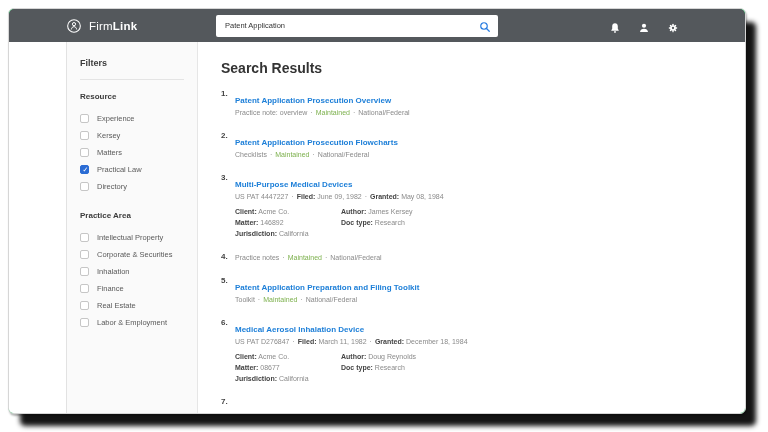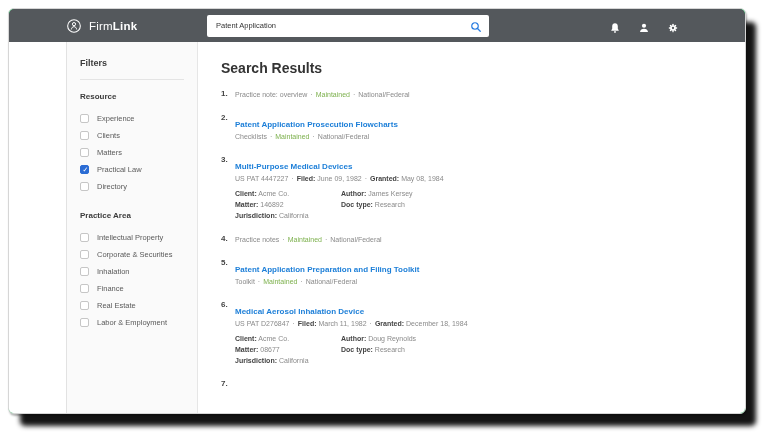--- a/index.html
+++ b/index.html
@@ -14,21 +14,21 @@
   }
 
   
   .header { position: relative; height: 33px; flex: 0 0 33px;
     background: var(--header-bg, #54585c); border-radius: 5px 5px 0 0; }
   .brand { position: absolute; left: 57px; top: 0; height: 100%;
     display: flex; align-items: center; gap: 7px; color: #fff; cursor: pointer; }
   .brand svg { display: block; }
   .brand-text { font-size: 11.5px; letter-spacing: .2px; color: #fff; }
   .brand-text b { font-weight: 700; }
-  .search-wrap { position: absolute; left: 198px; top: 5px; width: 282px; height: 22px; }
+  .search-wrap { position: absolute; left: 207px; top: 5px; width: 282px; height: 22px; }
   .search-input { width: 100%; height: 100%; border: none; border-radius: 2px;
     background: #fff; padding: 0 26px 0 9px; font-size: 7.5px; color: #333;
     font-family: inherit; outline: none; }
   .search-icon { position: absolute; right: 7px; top: 5px; width: 12px; height: 12px; cursor: pointer; }
   .header-icons { position: absolute; left: 600px; top: 0; height: 100%;
     display: flex; align-items: center; gap: 17px; }
   .hicon { width: 12px; height: 12px; cursor: pointer; display: block; }
 
   
   .body-row { flex: 1; display: flex; min-height: 0; background: #fff; }
@@ -129,21 +129,21 @@
   <div class="filter-section">
     <div class="section-title">Resource</div>
     <div class="options">
   <div class="option">
     <span class="checkbox"></span>
     <span class="option-label">Experience</span>
   </div>
 
   <div class="option">
     <span class="checkbox"></span>
-    <span class="option-label">Clients</span>
+    <span class="option-label">Kersey</span>
   </div>
 
 
   <div class="option">
     <span class="checkbox"></span>
     <span class="option-label">Matters</span>
   </div>
 
   <div class="option">
     <span class="checkbox checked"></span>
@@ -193,20 +193,21 @@
   </div>
 </div>
     </div>
 
     <div class="main">
       <div class="main-title">Search Results</div>
       <div id="results-list">
   <div class="result">
     <span class="result-num">1.</span>
     <div class="result-body">
+      <a href="#" class="result-title">Patent Application Prosecution Overview</a>
       <div class="result-meta">
         <span class="meta-type">Practice note: overview</span><span class="dot">·</span><span class="meta-status">Maintained</span><span class="dot">·</span><span class="meta-jur">National/Federal</span>
       </div>
       
       
     </div>
   </div>
 
   <div class="result">
     <span class="result-num">2.</span>

